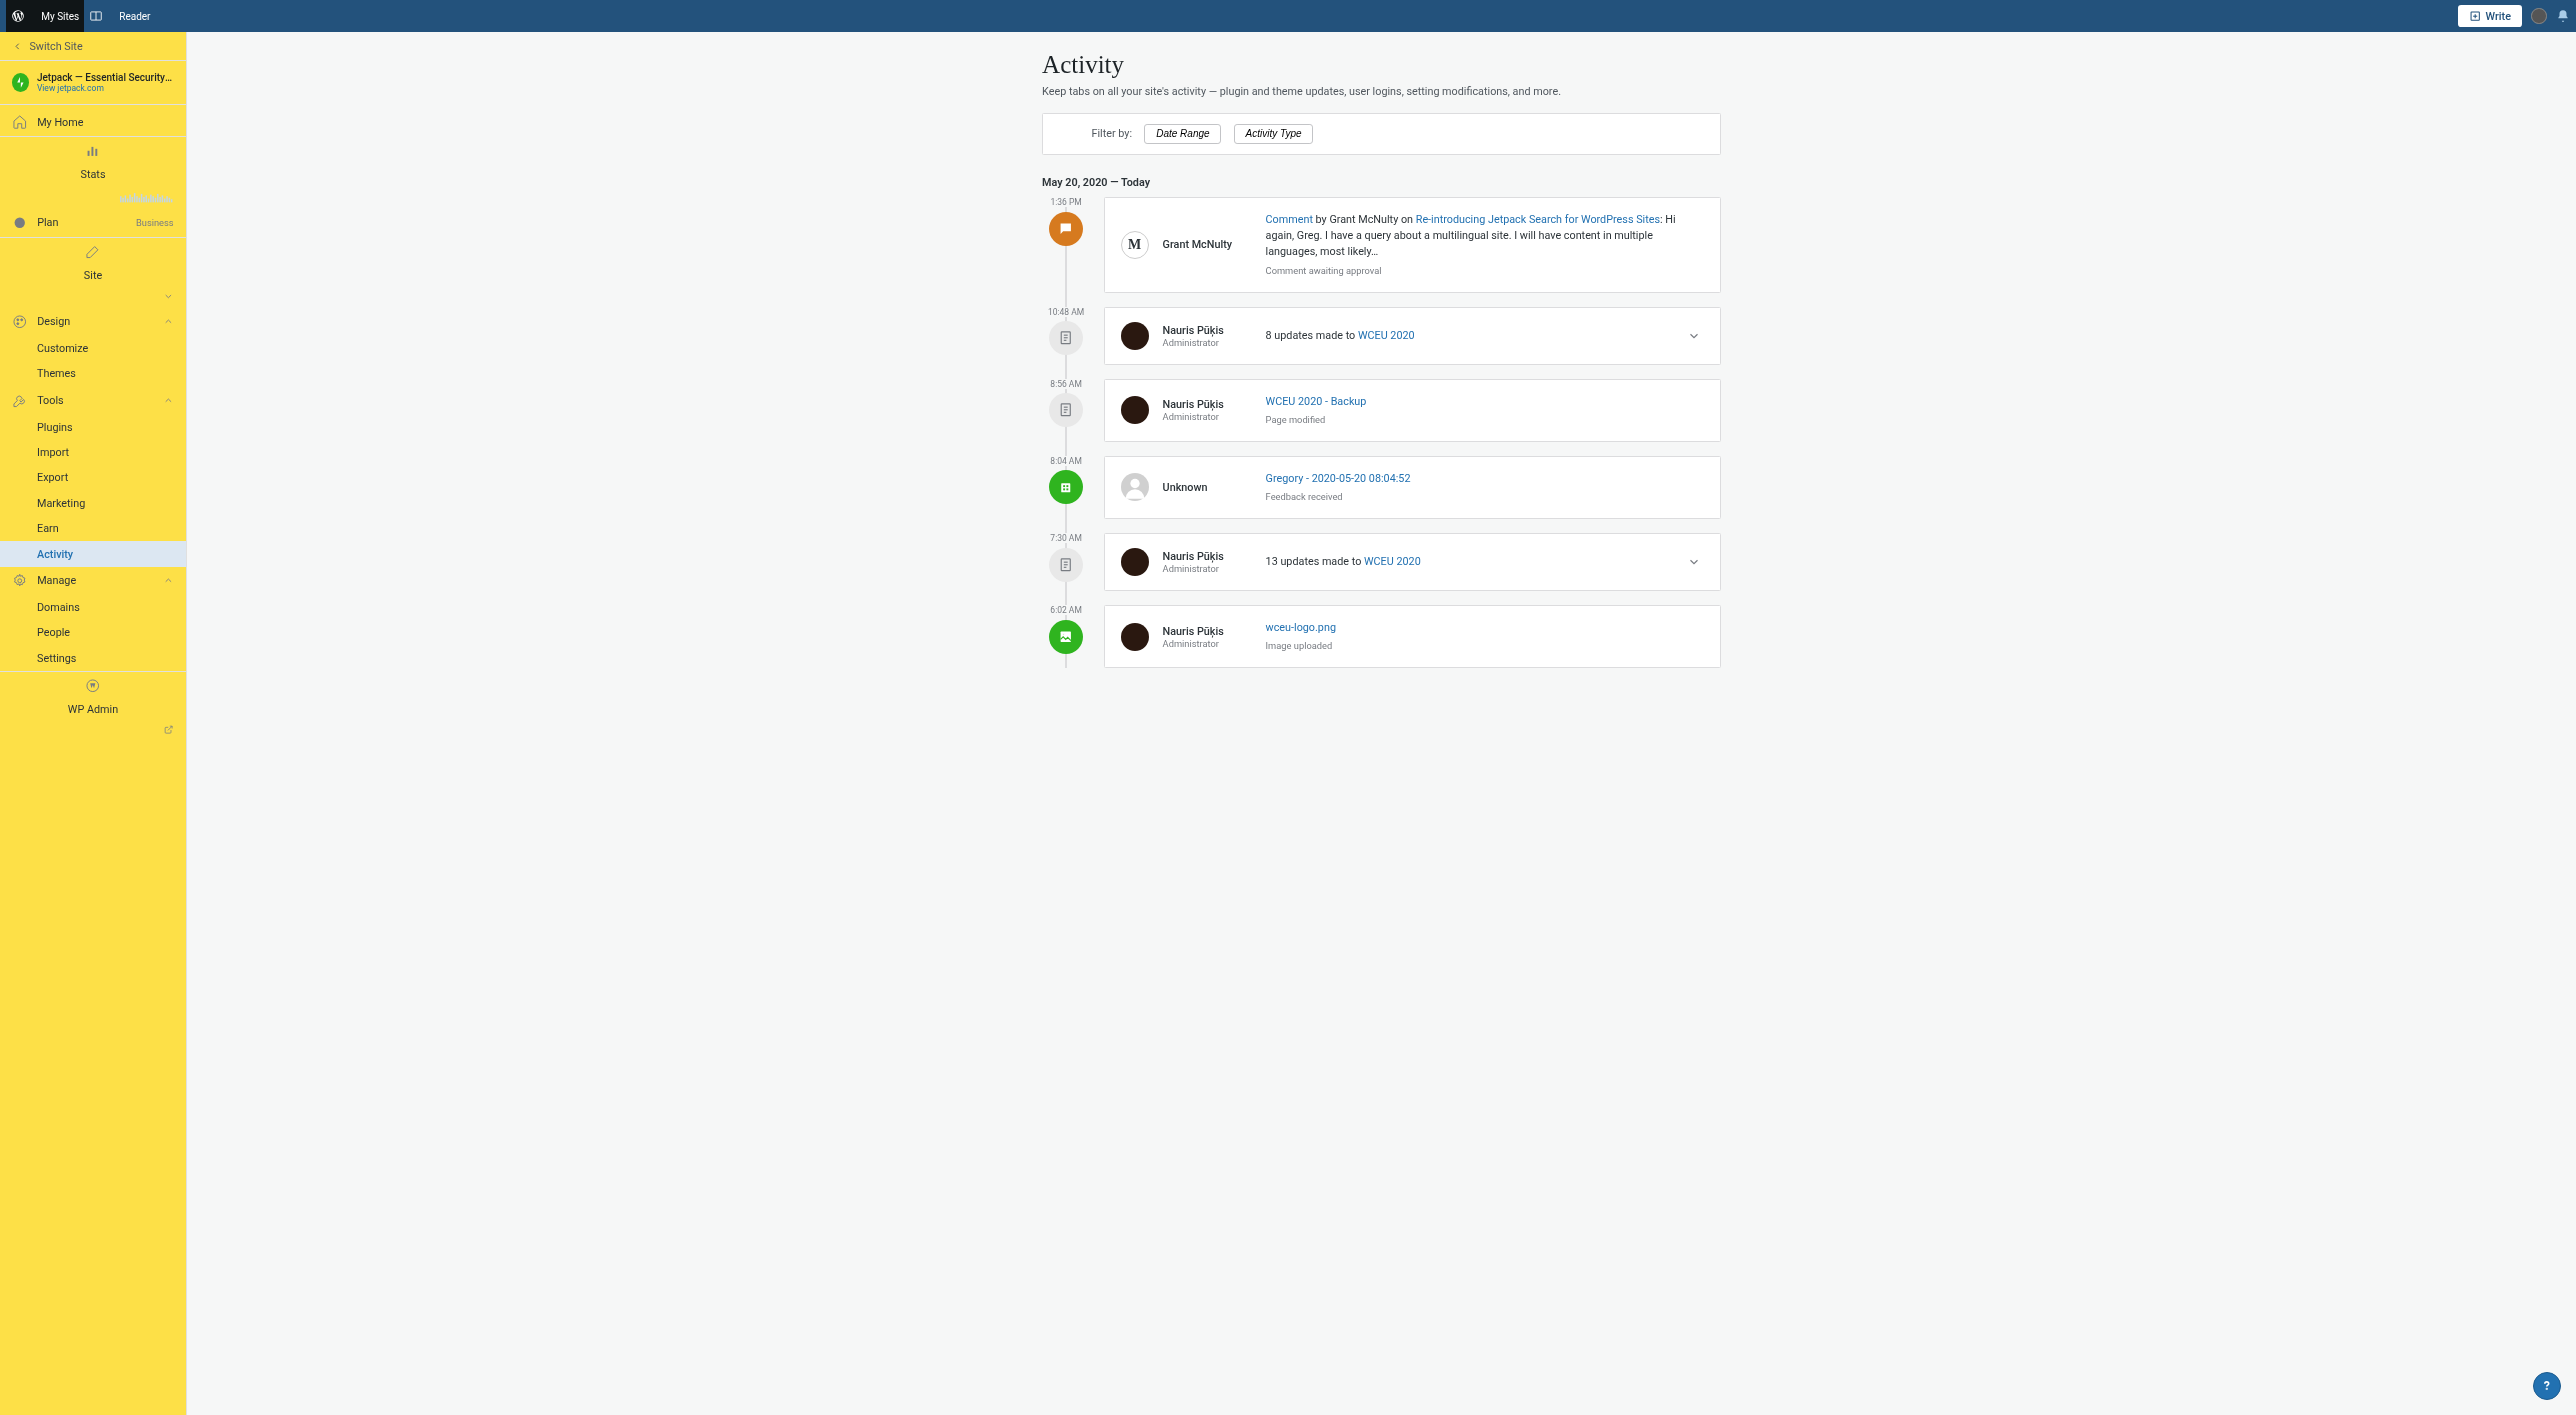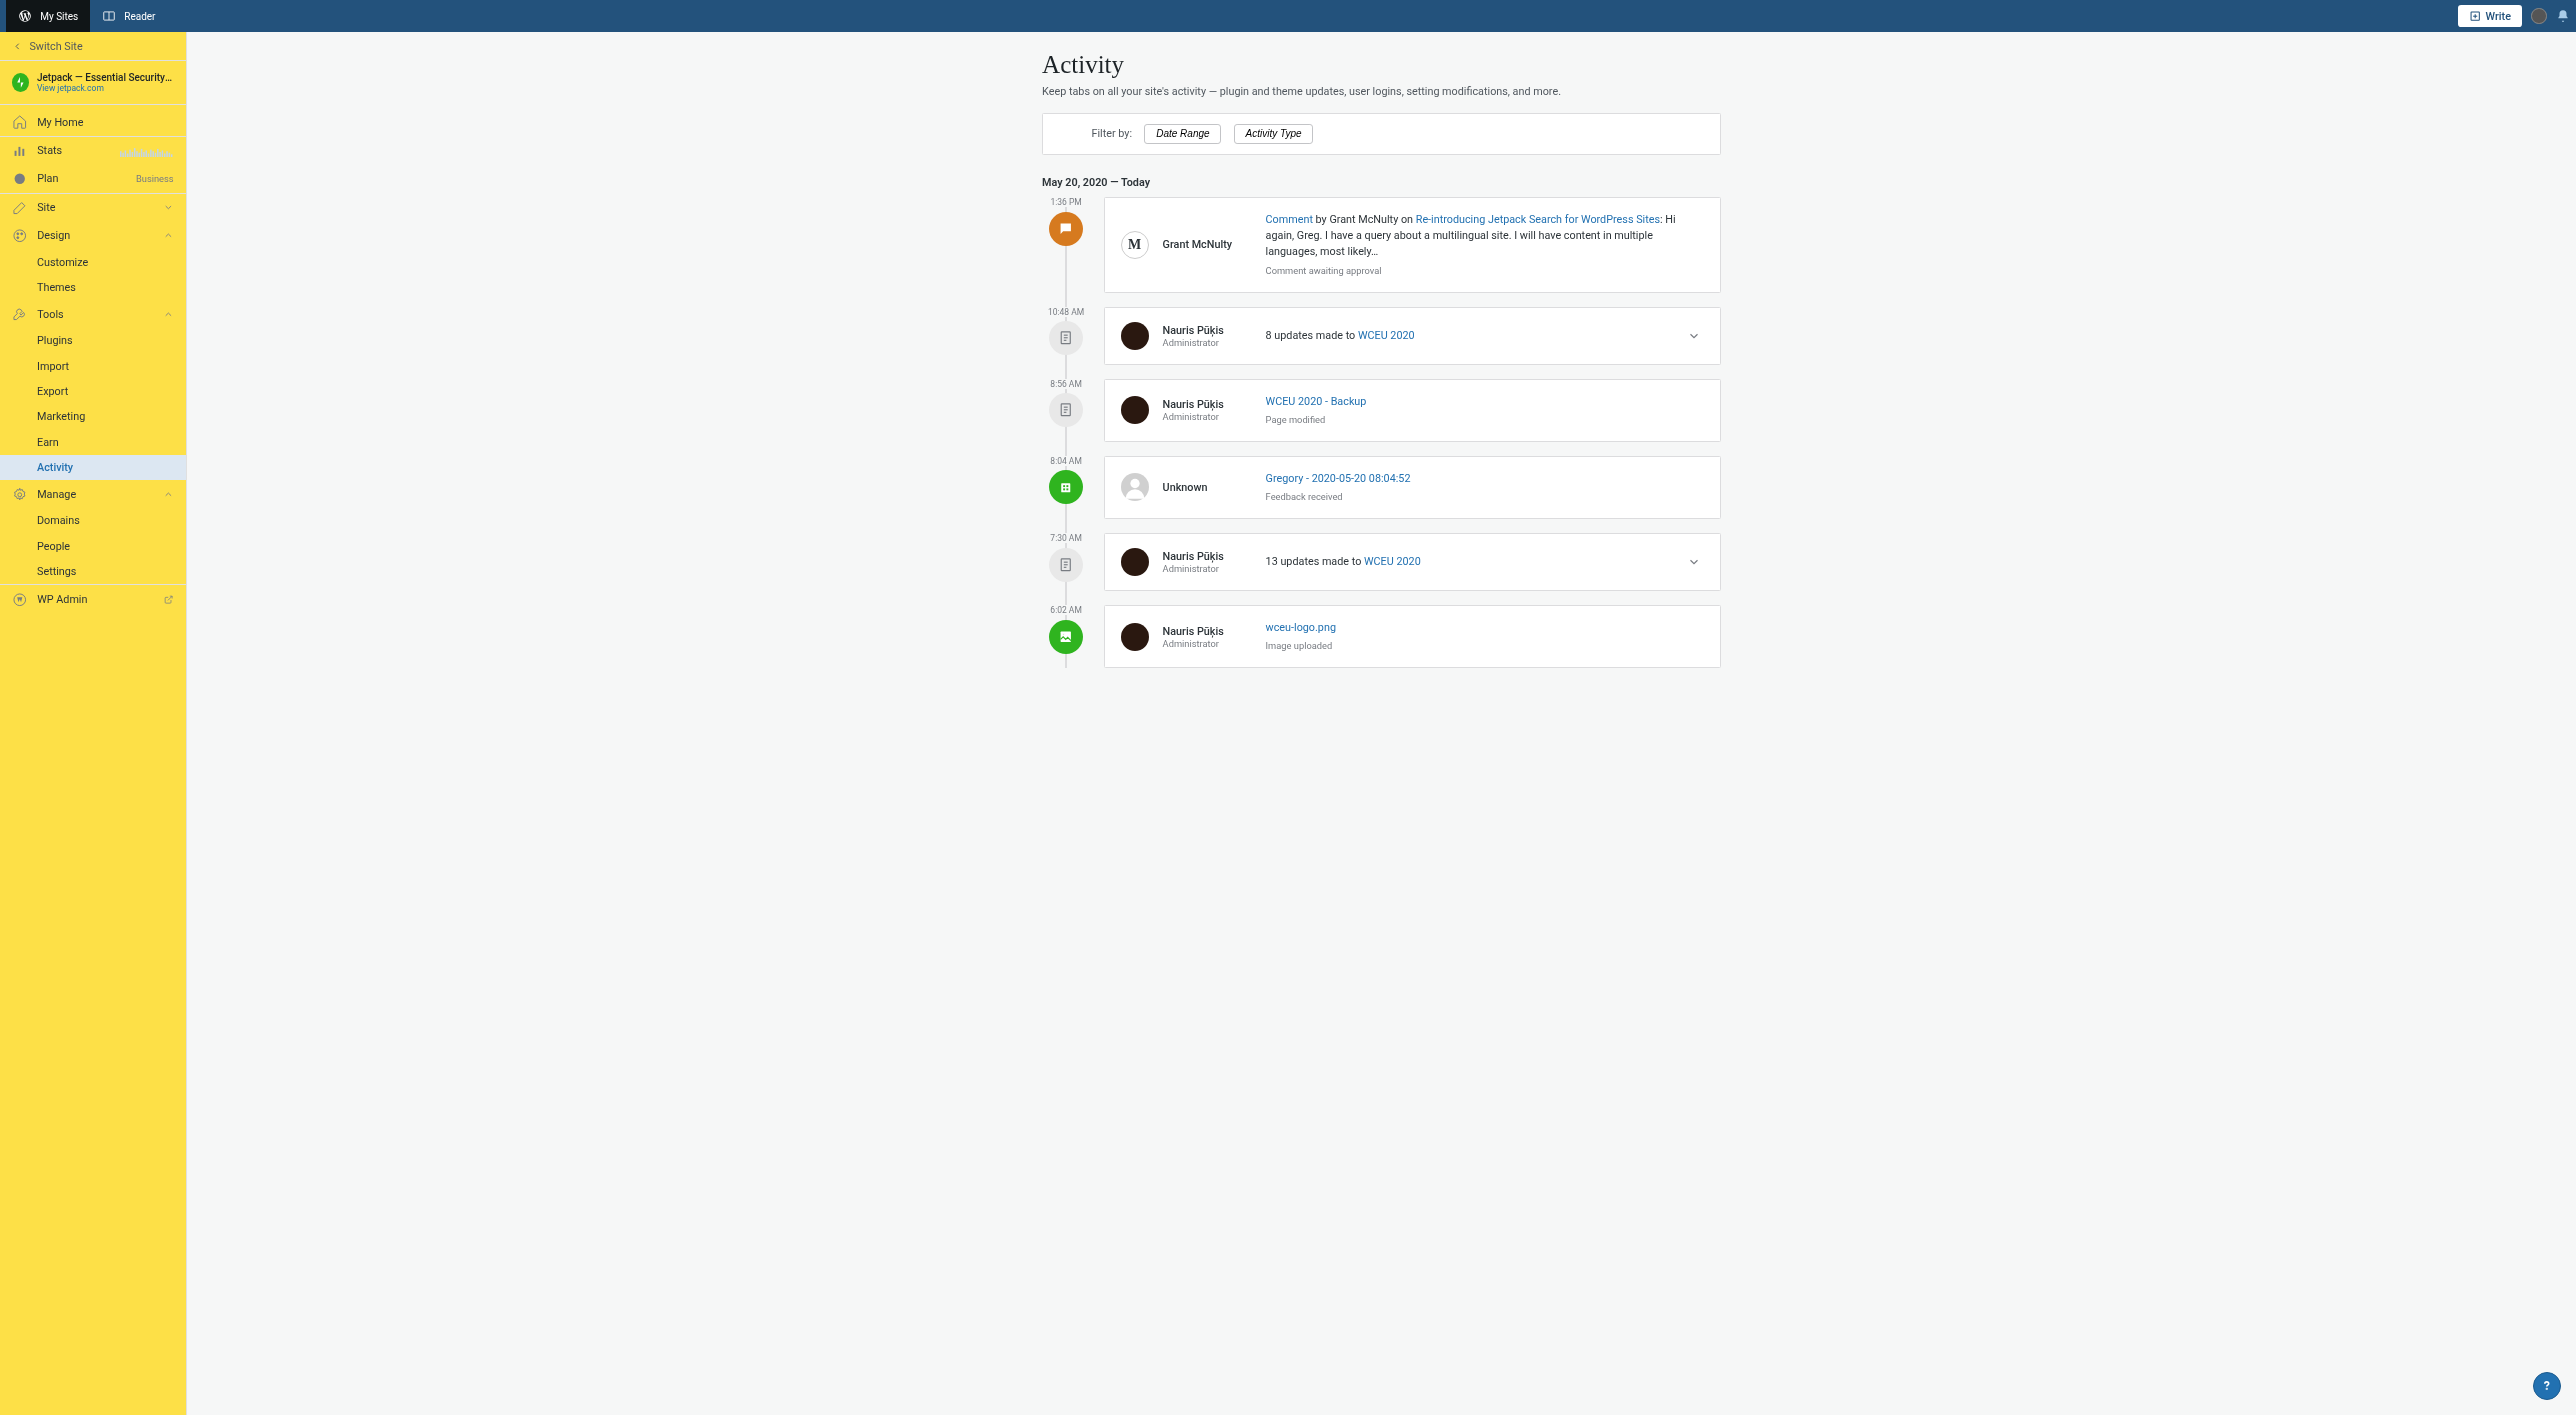--- a/index.html
+++ b/index.html
@@ -2,21 +2,21 @@
 <html style="font-size:12.4px"><head>
 <meta charset="utf-8">
 <style>
 * { box-sizing: border-box; margin: 0; padding: 0; }
 body { font-family: -apple-system, BlinkMacSystemFont, "Segoe UI", Roboto, sans-serif; font-size: 10.8px; color: #2c3338; background: #f6f7f7; }
 a { color: #2271b1; text-decoration: none; }
 
 
 .topbar { background: #23527c; height: 32px; display: flex; align-items: center; color: #fff; padding: 0 6.2px; }
 .topbar-left { display: flex; align-items: center; height: 100%; }
-.topbar-item { display: flex; align-items: center; padding: 0 12px; height: 100%; cursor: pointer; gap: 8px; font-size: 10px; }
+.topbar-item { display: flex; align-items: center; padding: 0 5px; height: 100%; cursor: pointer; gap: 16px; font-size: 10px; }
 .topbar-item.active { background: #101517; }
 .topbar-right { margin-left: auto; display: flex; align-items: center; gap: 9.3px; }
 .write-btn { background: #ffffff; color: #23527c; border-radius: 3.1px; padding: 4.6px 10.8px; display: flex; align-items: center; gap: 4.6px; font-weight: 500; cursor: pointer; }
 .avatar-small { width: 15.5px; height: 15.5px; border-radius: 50%; background: #555; border: 0.8px solid #888; }
 .bell-icon { width: 14px; height: 14px; }
 
 
 .main-layout { display: flex; }
 .sidebar { width: 187px; background: #fde047; border-right: 0.8px solid #e0e0e0; min-height: calc(100vh - 32px); }
 .content { flex: 1; padding: 18.6px 0; }
@@ -25,21 +25,21 @@
 .switch-site { padding: 7.7px 12.4px; border-bottom: 0.8px solid #e0e0e0; display: flex; align-items: center; gap: 6.2px; cursor: pointer; font-size: 10.8px; color: #50575e; }
 .site-info { padding: 10.8px 12.4px; border-bottom: 0.8px solid #e0e0e0; display: flex; align-items: center; gap: 7.7px; }
 .site-logo { width: 18.6px; height: 18.6px; border-radius: 50%; background: #2fb41f; display: flex; align-items: center; justify-content: center; }
 .site-logo svg { fill: #fff; }
 .site-name { font-size: 10px; font-weight: 500; color: #1d2327; white-space: nowrap; overflow: hidden; text-overflow: ellipsis; }
 .site-url { font-size: 8.5px; color: #2271b1; }
 .nav-section { padding: 3.1px 0; }
 .nav-item { display: flex; align-items: center; padding: 6.2px 12.4px; cursor: pointer; gap: 9.3px; font-size: 10.8px; color: #2c3338; position: relative; }
 .nav-item.sub { padding-left: 37px; font-size: 10.8px; }
 .nav-item.active { background: #dce7f2; color: #2271b1; font-weight: 500; }
-.nav-item.has-border-top { border-top: 0.8px solid #e0e0e0; }
+.nav-item.has-border-top { border-top: 0.8px solid #e0e0e0; flex-direction: column; }
 .nav-item .chevron { margin-left: auto; }
 .nav-item .badge { margin-left: auto; font-size: 9.3px; color: #787c82; }
 .nav-icon { width: 15.5px; height: 15.5px; display: flex; align-items: center; justify-content: center; color: #787c82; }
 .sparkline { width: 54px; height: 12.4px; }
 
 
 .content-inner { max-width: 716px; margin: 0 auto; padding: 0 18.6px; }
 .page-title { font-size: 25px; font-weight: 400; margin-bottom: 6.2px; font-family: Georgia, serif; color: #1d2327; }
 .page-subtitle { font-size: 10.8px; color: #50575e; margin-bottom: 15.5px; }
 .filter-bar { background: #fff; border: 0.8px solid #dcdcde; border-radius: 1.5px; padding: 9.3px 12.4px; display: flex; align-items: center; gap: 12.4px; margin-bottom: 21.7px; }

